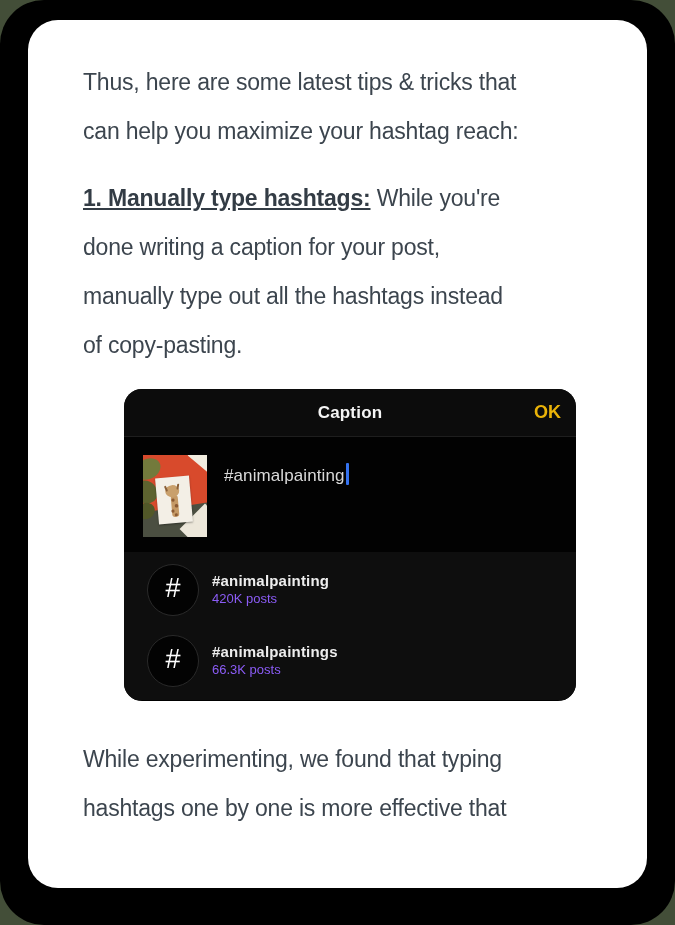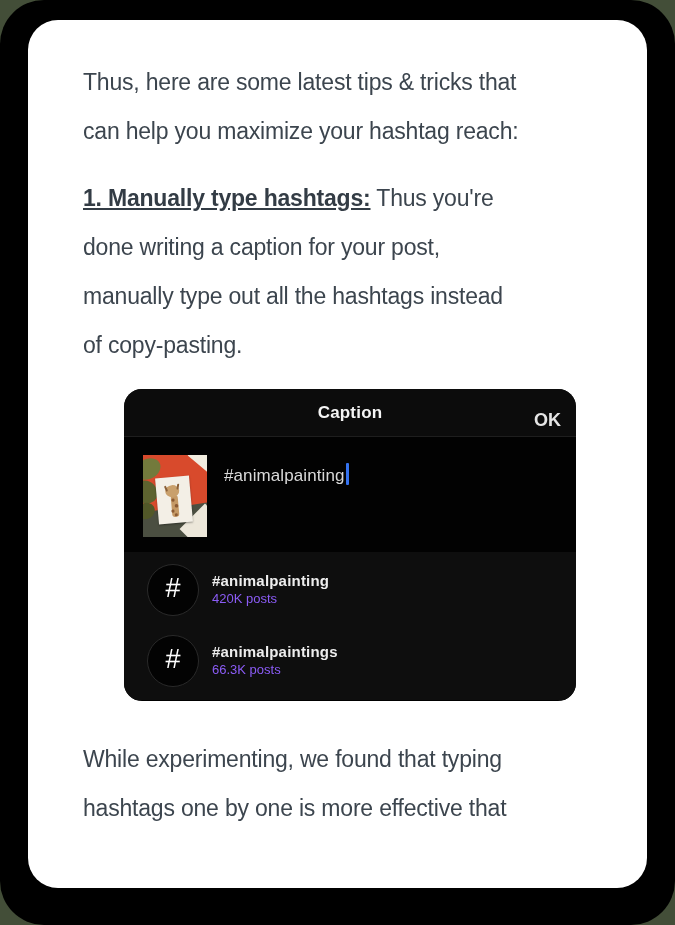--- a/index.html
+++ b/index.html
@@ -49,23 +49,23 @@
     height:48px;
     background:#0c0c0c;
     border-bottom:1px solid #1e1e1e;
     position:relative;
     display:flex; align-items:center; justify-content:center;
   }
   .modal-title {
     color:#f5f5f5; font-size:17px; font-weight:700; letter-spacing:0.2px;
   }
   .ok-btn {
-    position:absolute; right:15px; top:8px; height:100%;
+    position:absolute; right:15px; top:0; height:100%;
     background:none; border:none; cursor:pointer;
-    color:#e5e5e5; font-size:18px; font-weight:700;
+    color:#eab308; font-size:18px; font-weight:700;
     font-family:"Liberation Sans", sans-serif;
     text-align:center;
   }
   .input-area {
     height:115px;
     background:#020202;
     display:flex;
     padding:18px 0 0 19px;
   }
   .thumb {
@@ -144,21 +144,21 @@
 
 <div class="frame">
   <div class="card">
 
     <p class="para">
       <span class="ln">Thus, here are some latest tips &amp; tricks that</span>
       <span class="ln">can help you maximize your hashtag reach:</span>
     </p>
 
     <p class="para tip">
-      <span class="ln"><b>1. Manually type hashtags:</b> <span>Thus you're</span></span>
+      <span class="ln"><b>1. Manually type hashtags:</b> <span>While you're</span></span>
       <span class="ln">done writing a caption for your post,</span>
       <span class="ln">manually type out all the hashtags instead</span>
       <span class="ln">of copy-pasting.</span>
     </p>
 
     <div class="modal">
 
       <div class="modal-header">
         <span class="modal-title">Caption</span>
         <button class="ok-btn">OK</button>

